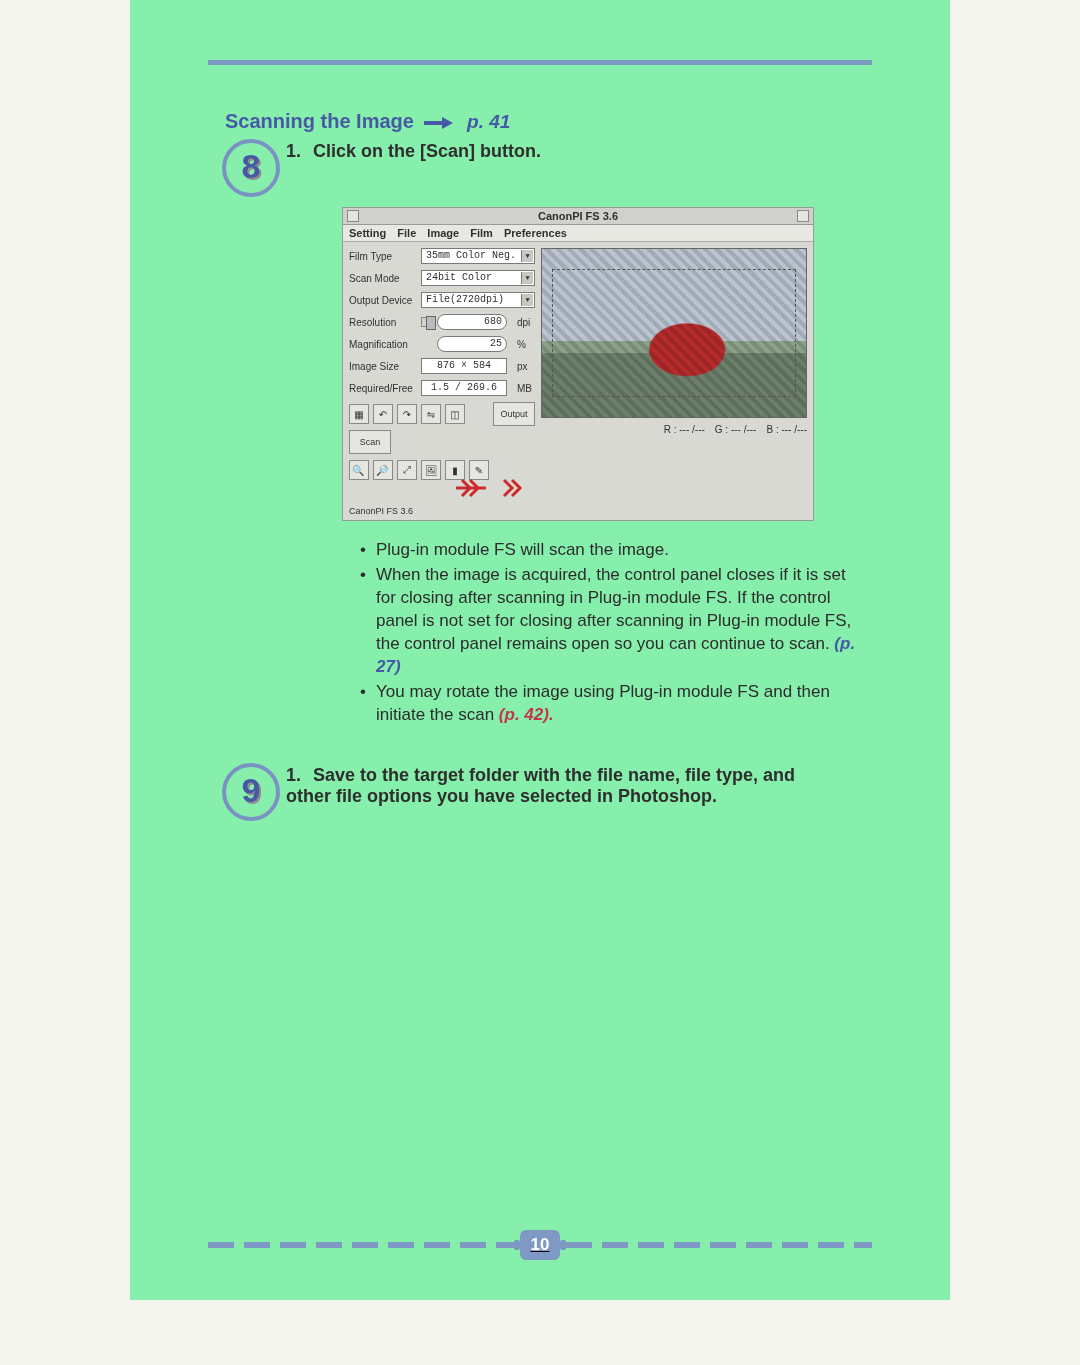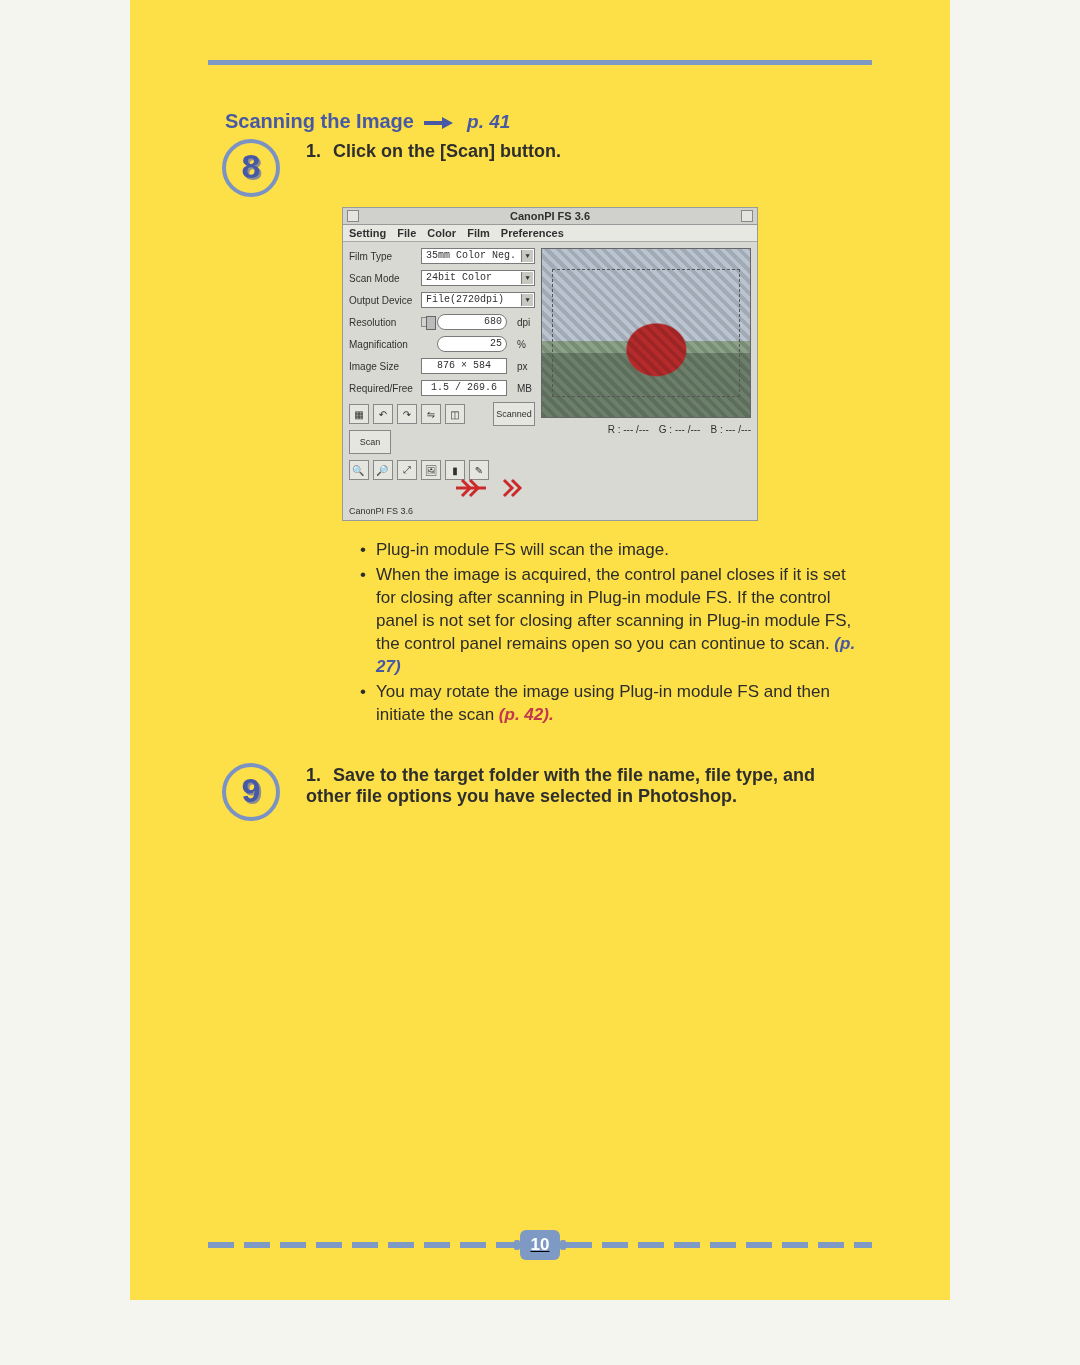--- a/index.html
+++ b/index.html
@@ -7,21 +7,21 @@
     width: 1080px;
     height: 1365px;
     background: #f5f5f0;
     font-family: "Frutiger", "Segoe UI", Arial, sans-serif;
     position: relative;
   }
   .page {
     width: 820px;
     margin: 0 auto;
     padding: 60px 0 0 0;
-    background: #fde047;
+    background: #86efac;
     min-height: 1300px;
     position: relative;
   }
   .top-rule {
     height: 5px;
     background: #7e99c4;
     margin: 0 78px 45px 78px;
   }
   .section-title {
     margin-left: 95px;
@@ -50,30 +50,30 @@
     margin-top: 6px;
   }
   .step-badge {
     width: 58px;
     height: 58px;
     margin-left: 92px;
     flex: 0 0 auto;
   }
   .step-badge svg { width: 58px; height: 58px; }
   .step-text {
-    margin-left: 26px;
+    margin-left: 6px;
     font-size: 18px;
     font-weight: 600;
     color: #2e2e2e;
     padding-top: 2px;
   }
   .ol-num { display: inline-block; width: 22px; }
   .screenshot-wrap {
     margin: 10px 0 18px 212px;
-    width: 416px;
+    width: 472px;
     border: 1px solid #9a9a9a;
     background: #d9d9d4;
     font-family: "Geneva", Arial, sans-serif;
     font-size: 10px;
     color: #303030;
   }
   .ss-titlebar {
     background: #d0d0cc;
     border-bottom: 1px solid #999;
     text-align: center;
@@ -295,21 +295,21 @@
 
   <div class="screenshot-wrap">
     <div class="ss-titlebar">
       <span class="tb-left"></span>
       <span>CanonPI FS 3.6</span>
       <span class="tb-right"></span>
     </div>
     <div class="ss-menubar">
       <span>Setting</span>
       <span>File</span>
-      <span>Color</span>
+      <span>Image</span>
       <span>Film</span>
       <span>Preferences</span>
     </div>
     <div class="ss-body">
       <div class="ss-left">
         <div class="ss-field-row">
           <div class="ss-label">Film Type</div>
           <div class="ss-input">
             <span>35mm Color Neg.</span>
             <span class="dd-arrow"></span>
@@ -360,21 +360,21 @@
           <div class="ss-unit">MB</div>
         </div>
         <div class="ss-btnrow">
           <div class="ss-tool">▦</div>
           <div class="ss-tool">↶</div>
           <div class="ss-tool">↷</div>
           <div class="ss-tool">⇋</div>
           <div class="ss-tool">◫</div>
           <div style="flex:1"></div>
           <div class="ss-bigbtn">
-              <span>Scanned</span>
+              <span>Output</span>
             </div>
           <div class="ss-bigbtn">
               <span>Scan</span>
             </div>
         </div>
         <div class="ss-btnrow">
           <div class="ss-tool">🔍</div>
           <div class="ss-tool">🔎</div>
           <div class="ss-tool">⤢</div>
           <div class="ss-tool">🖼</div>

